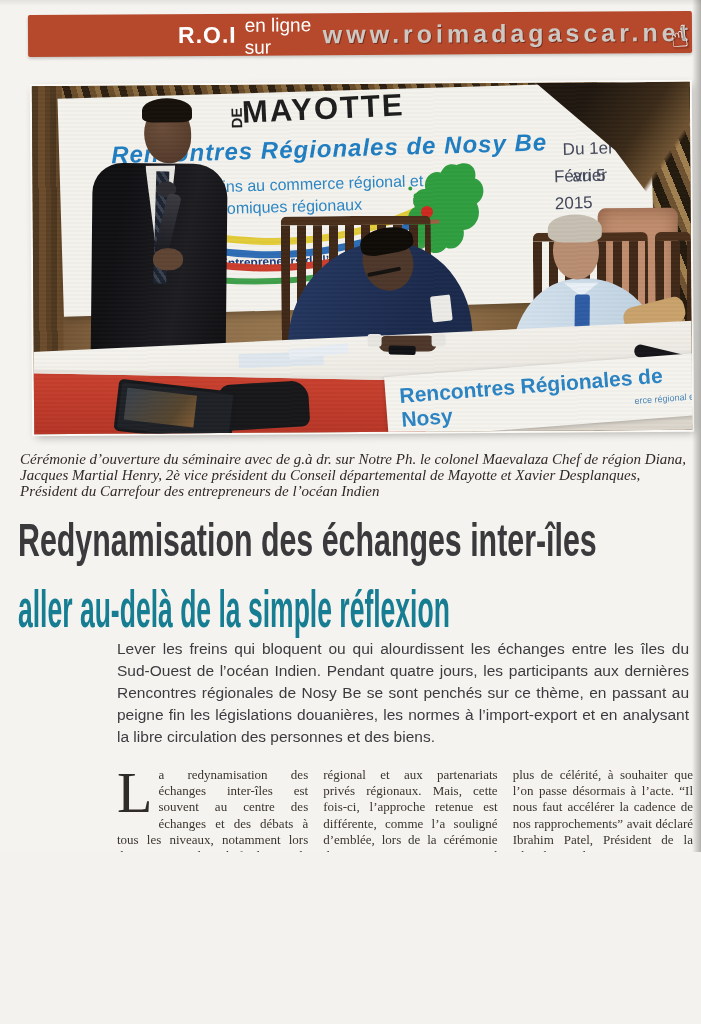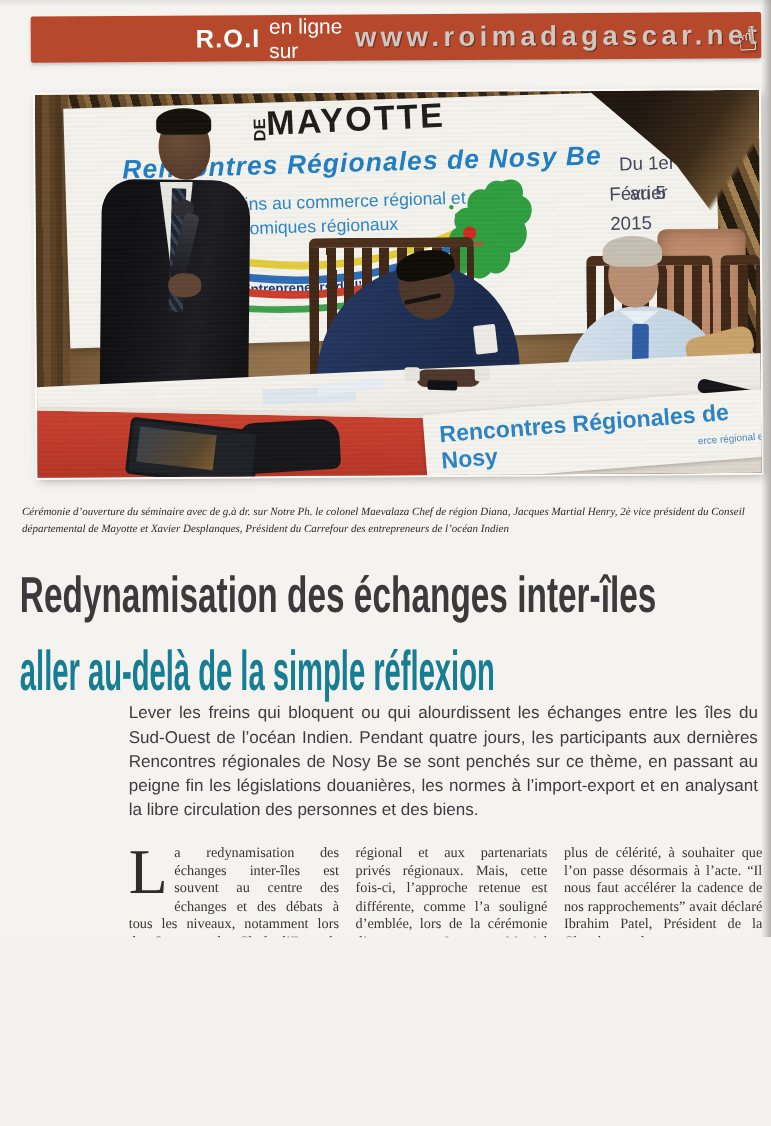--- a/index.html
+++ b/index.html
@@ -122,22 +122,22 @@
   .p-bag{left:185px;top:298px;width:90px;height:46px;background:#17171a;z-index:8;
        border-radius:12px 18px 8px 8px;transform:rotate(-3deg);}
   .p-laptop{left:82px;top:300px;width:112px;height:46px;background:#1e2126;z-index:9;
        border:3px solid #15171a;border-radius:5px;transform:rotate(7deg);}
   .p-laptop .scr{position:absolute;left:6px;top:5px;width:70px;height:32px;
        background:linear-gradient(120deg,#39414b,#56452e 70%,#7e5a33);}
   .p-grain{inset:0;z-index:10;pointer-events:none;
        background:repeating-linear-gradient(0deg,rgba(255,255,255,.015) 0 2px,rgba(0,0,0,.02) 2px 4px);}
 
   
-  .caption{position:absolute;left:20px;top:448px;width:668px;
-       font-family:"Liberation Serif",serif;font-style:italic;font-size:10px;
+  .caption{position:absolute;left:20px;top:436px;width:668px;
+       font-family:"Liberation Serif",serif;font-style:italic;font-size:15px;
        line-height:16px;color:#2e2a26;}
   .headline{position:absolute;left:18px;top:486px;white-space:nowrap;
        font-weight:bold;font-size:46px;line-height:1;color:#3a3a3c;
        transform:scaleX(.66);transform-origin:left top;letter-spacing:0;}
   .subheadline{position:absolute;left:18px;top:542px;white-space:nowrap;
        font-weight:bold;font-size:51px;line-height:1;color:#177d92;
        transform:scaleX(.52);transform-origin:left top;}
   .lead{position:absolute;left:117px;top:622px;width:572px;height:132px;overflow:hidden;
        font-size:15.5px;line-height:22px;color:#3c3c40;text-align:justify;}
   .bodycols{position:absolute;left:117px;top:754px;width:576px;height:270px;overflow:hidden;}

